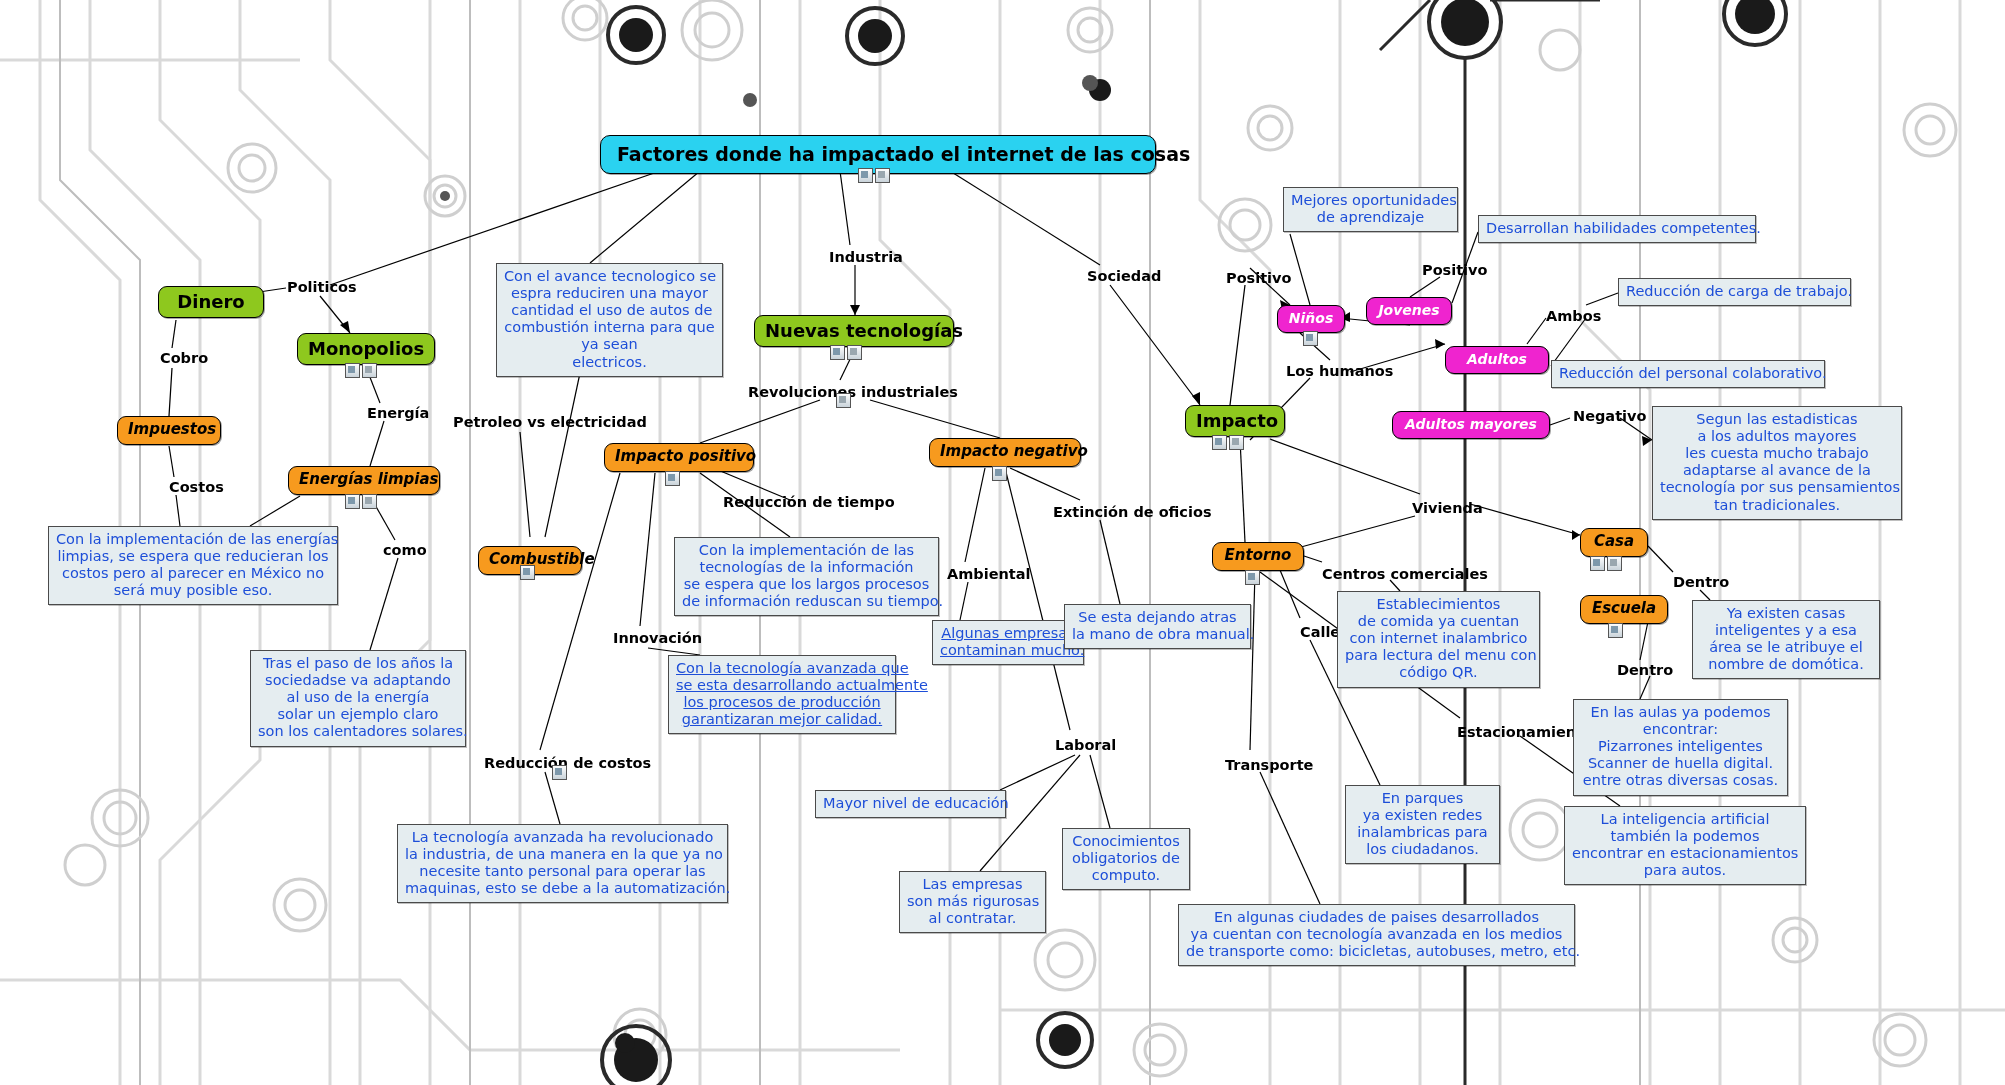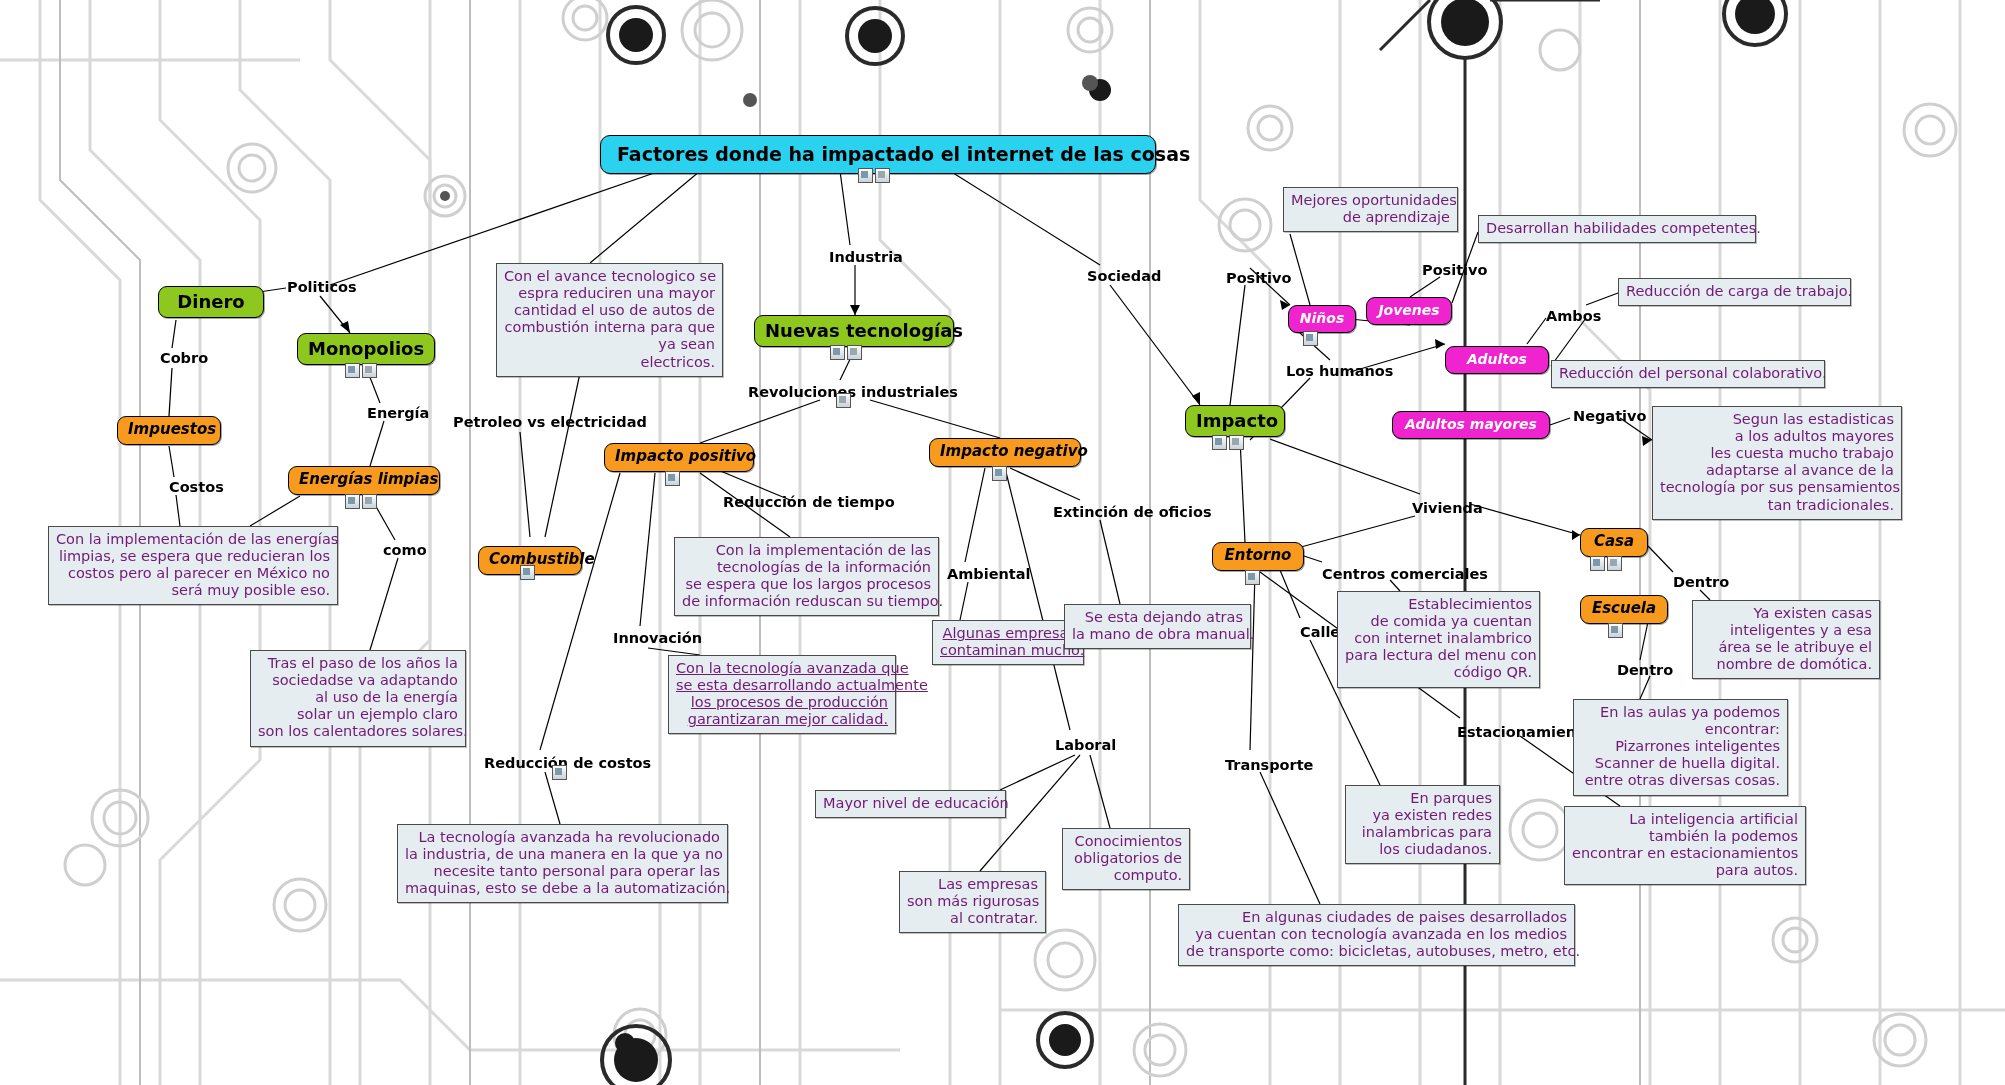--- a/index.html
+++ b/index.html
@@ -73,23 +73,23 @@
     background: #ef24cf;
     font-size: 14px;
     font-style: italic;
     color: #fff;
   }
   
   .note {
     background: #e5edf0;
     border: 1px solid #4a4a4a;
     font-size: 14.5px;
-    color: #701a75;
+    color: #1d4ed8;
     padding: 4px 7px 5px 7px;
-    text-align: right;
+    text-align: center;
     font-weight: normal;
     box-shadow: 1px 1px 0 rgba(0,0,0,0.25);
   }
   
   .linklabel {
     position: absolute;
     z-index: 2;
     font-size: 14.5px;
     font-weight: bold;
     color: #000;
@@ -417,21 +417,21 @@
   <div class="icons" style="left:992px;top:466px">
     <span class="ico"></span>
   </div>
 
   <div class="node concept green" style="left:1185px;top:405px;width:100px;">Impacto</div>
   <div class="icons" style="left:1212px;top:435px">
     <span class="ico"></span>
     <span class="ico doc"></span>
   </div>
 
-  <div class="node concept magenta" style="left:1277px;top:305px;width:68px;margin-left:11px;">Niños</div>
+  <div class="node concept magenta" style="left:1277px;top:305px;width:68px;">Niños</div>
   <div class="icons" style="left:1303px;top:331px">
     <span class="ico"></span>
   </div>
 
   <div class="node concept magenta" style="left:1366px;top:297px;width:86px;">Jovenes</div>
 
   <div class="node concept magenta" style="left:1445px;top:346px;width:104px;">Adultos</div>
 
   <div class="node concept magenta" style="left:1392px;top:411px;width:158px;">Adultos mayores</div>
 

